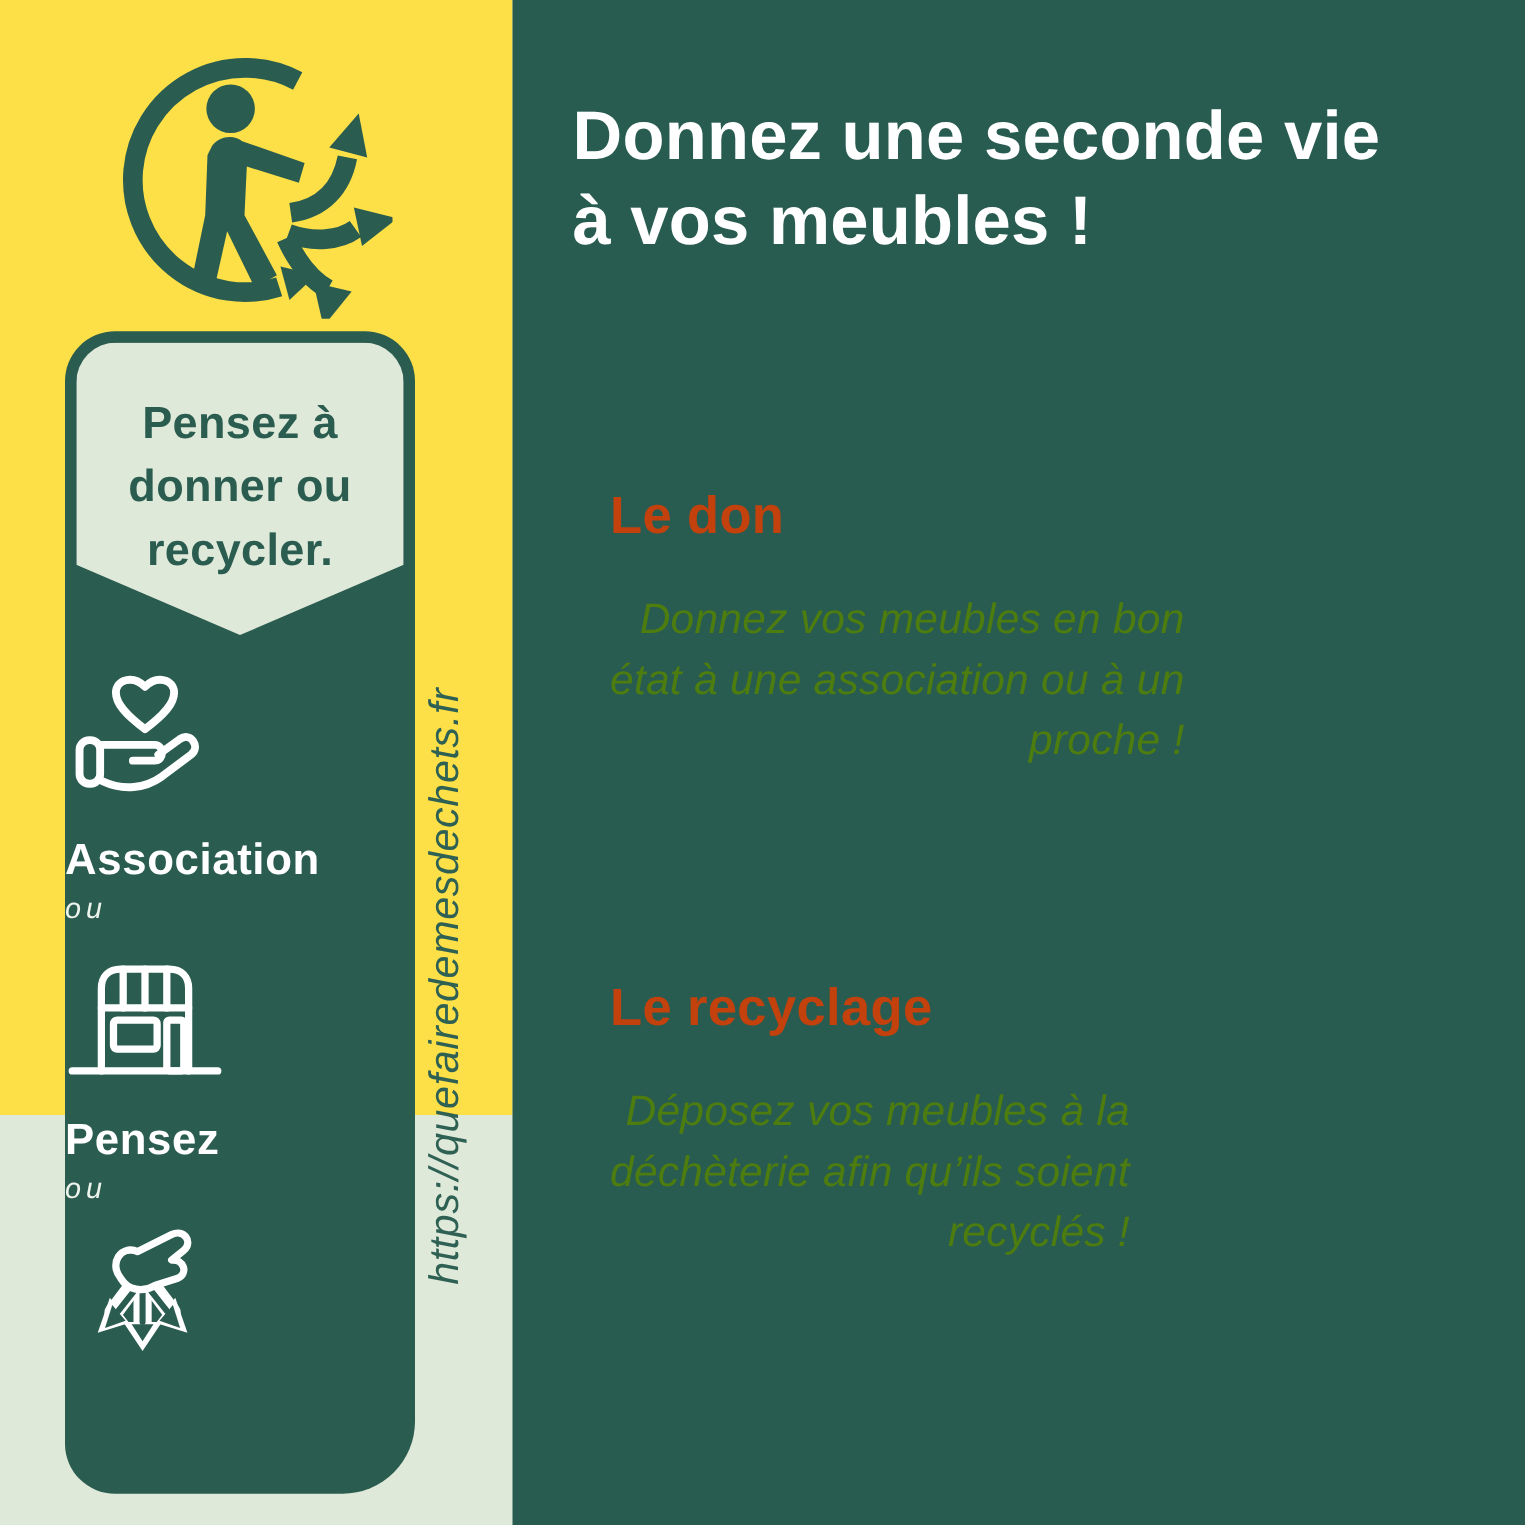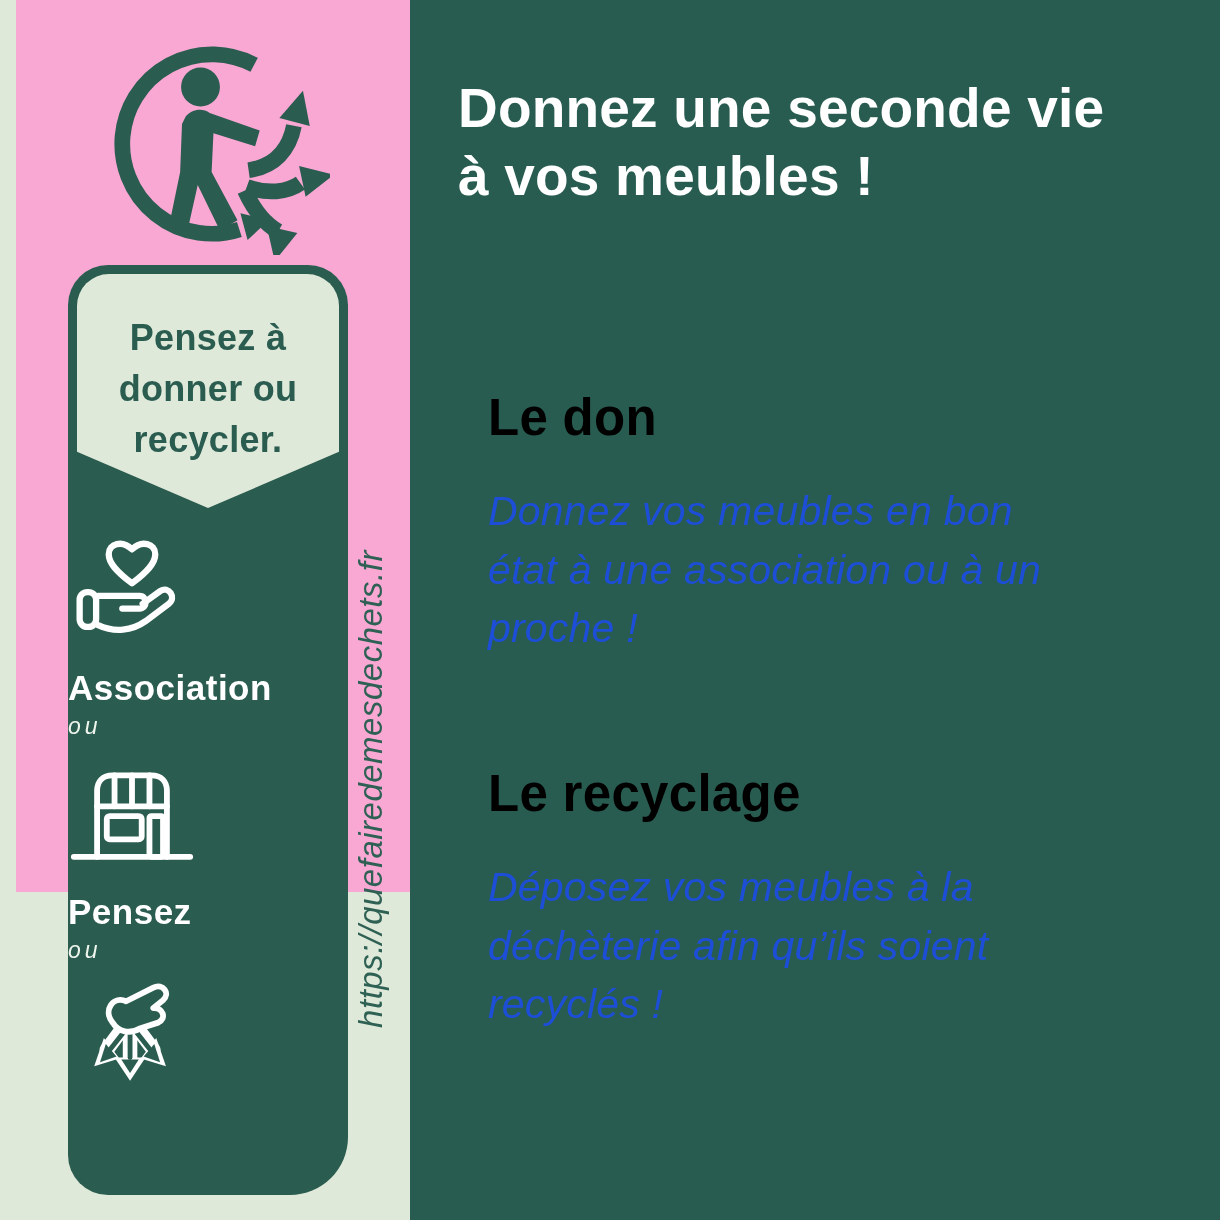--- a/index.html
+++ b/index.html
@@ -5,22 +5,22 @@
   html,body{margin:0;padding:0;}
   body{
     width:1220px;height:1220px;overflow:hidden;
     font-family:"Liberation Sans", sans-serif;
     background:#dfe9d9;
   }
   .poster{position:relative;width:1220px;height:1220px;}
 
   
   .left-col{
-    position:absolute;left:16px;top:0;width:410px;height:892px;
-    background:#f9a8d4;
+    position:absolute;left:0;top:0;width:410px;height:892px;
+    background:#fde047;
   }
   .triman{position:absolute;left:92px;top:30px;width:222px;height:225px;}
 
   .panel{
     position:absolute;left:52px;top:265px;width:280px;height:930px;
     background:#2a5c50;
     border-radius:40px 40px 58px 40px;
   }
   .panel-top{
     position:absolute;left:9px;top:9px;width:262px;height:234px;
@@ -63,29 +63,29 @@
     box-sizing:border-box;
     padding:0 46px 0 78px;
   }
   .main-title{
     margin:74px 0 0 -30px;width:750px;
     color:#ffffff;font-weight:bold;font-size:55px;line-height:1.24;
     text-align:left;white-space:pre-line;letter-spacing:.2px;
   }
   .section{position:absolute;left:488px;}
   .section.don{top:388px;}
-  .section.recyclage{top:764px;}
+  .section.recyclage{top:782px;}
   .section-heading{
-    color:#000000;font-weight:bold;font-size:51px;letter-spacing:.3px;
+    color:#c2410c;font-weight:bold;font-size:42px;letter-spacing:.3px;
     margin:0 0 0 0;
   }
   .section-body{
     margin-top:35px;
-    color:#1d4ed8;font-style:italic;font-size:41px;line-height:1.43;
-    white-space:pre-line;letter-spacing:.2px;
+    color:#4d7c0f;font-style:italic;font-size:34px;line-height:1.43;
+    white-space:pre-line;letter-spacing:.2px;text-align:right;
   }
 </style>
 </head>
 <body>
 
 <div class="poster">
 
   <div class="left-col">
 
     <svg class="triman" viewBox="0 0 240 240" fill="#2a5c50">

